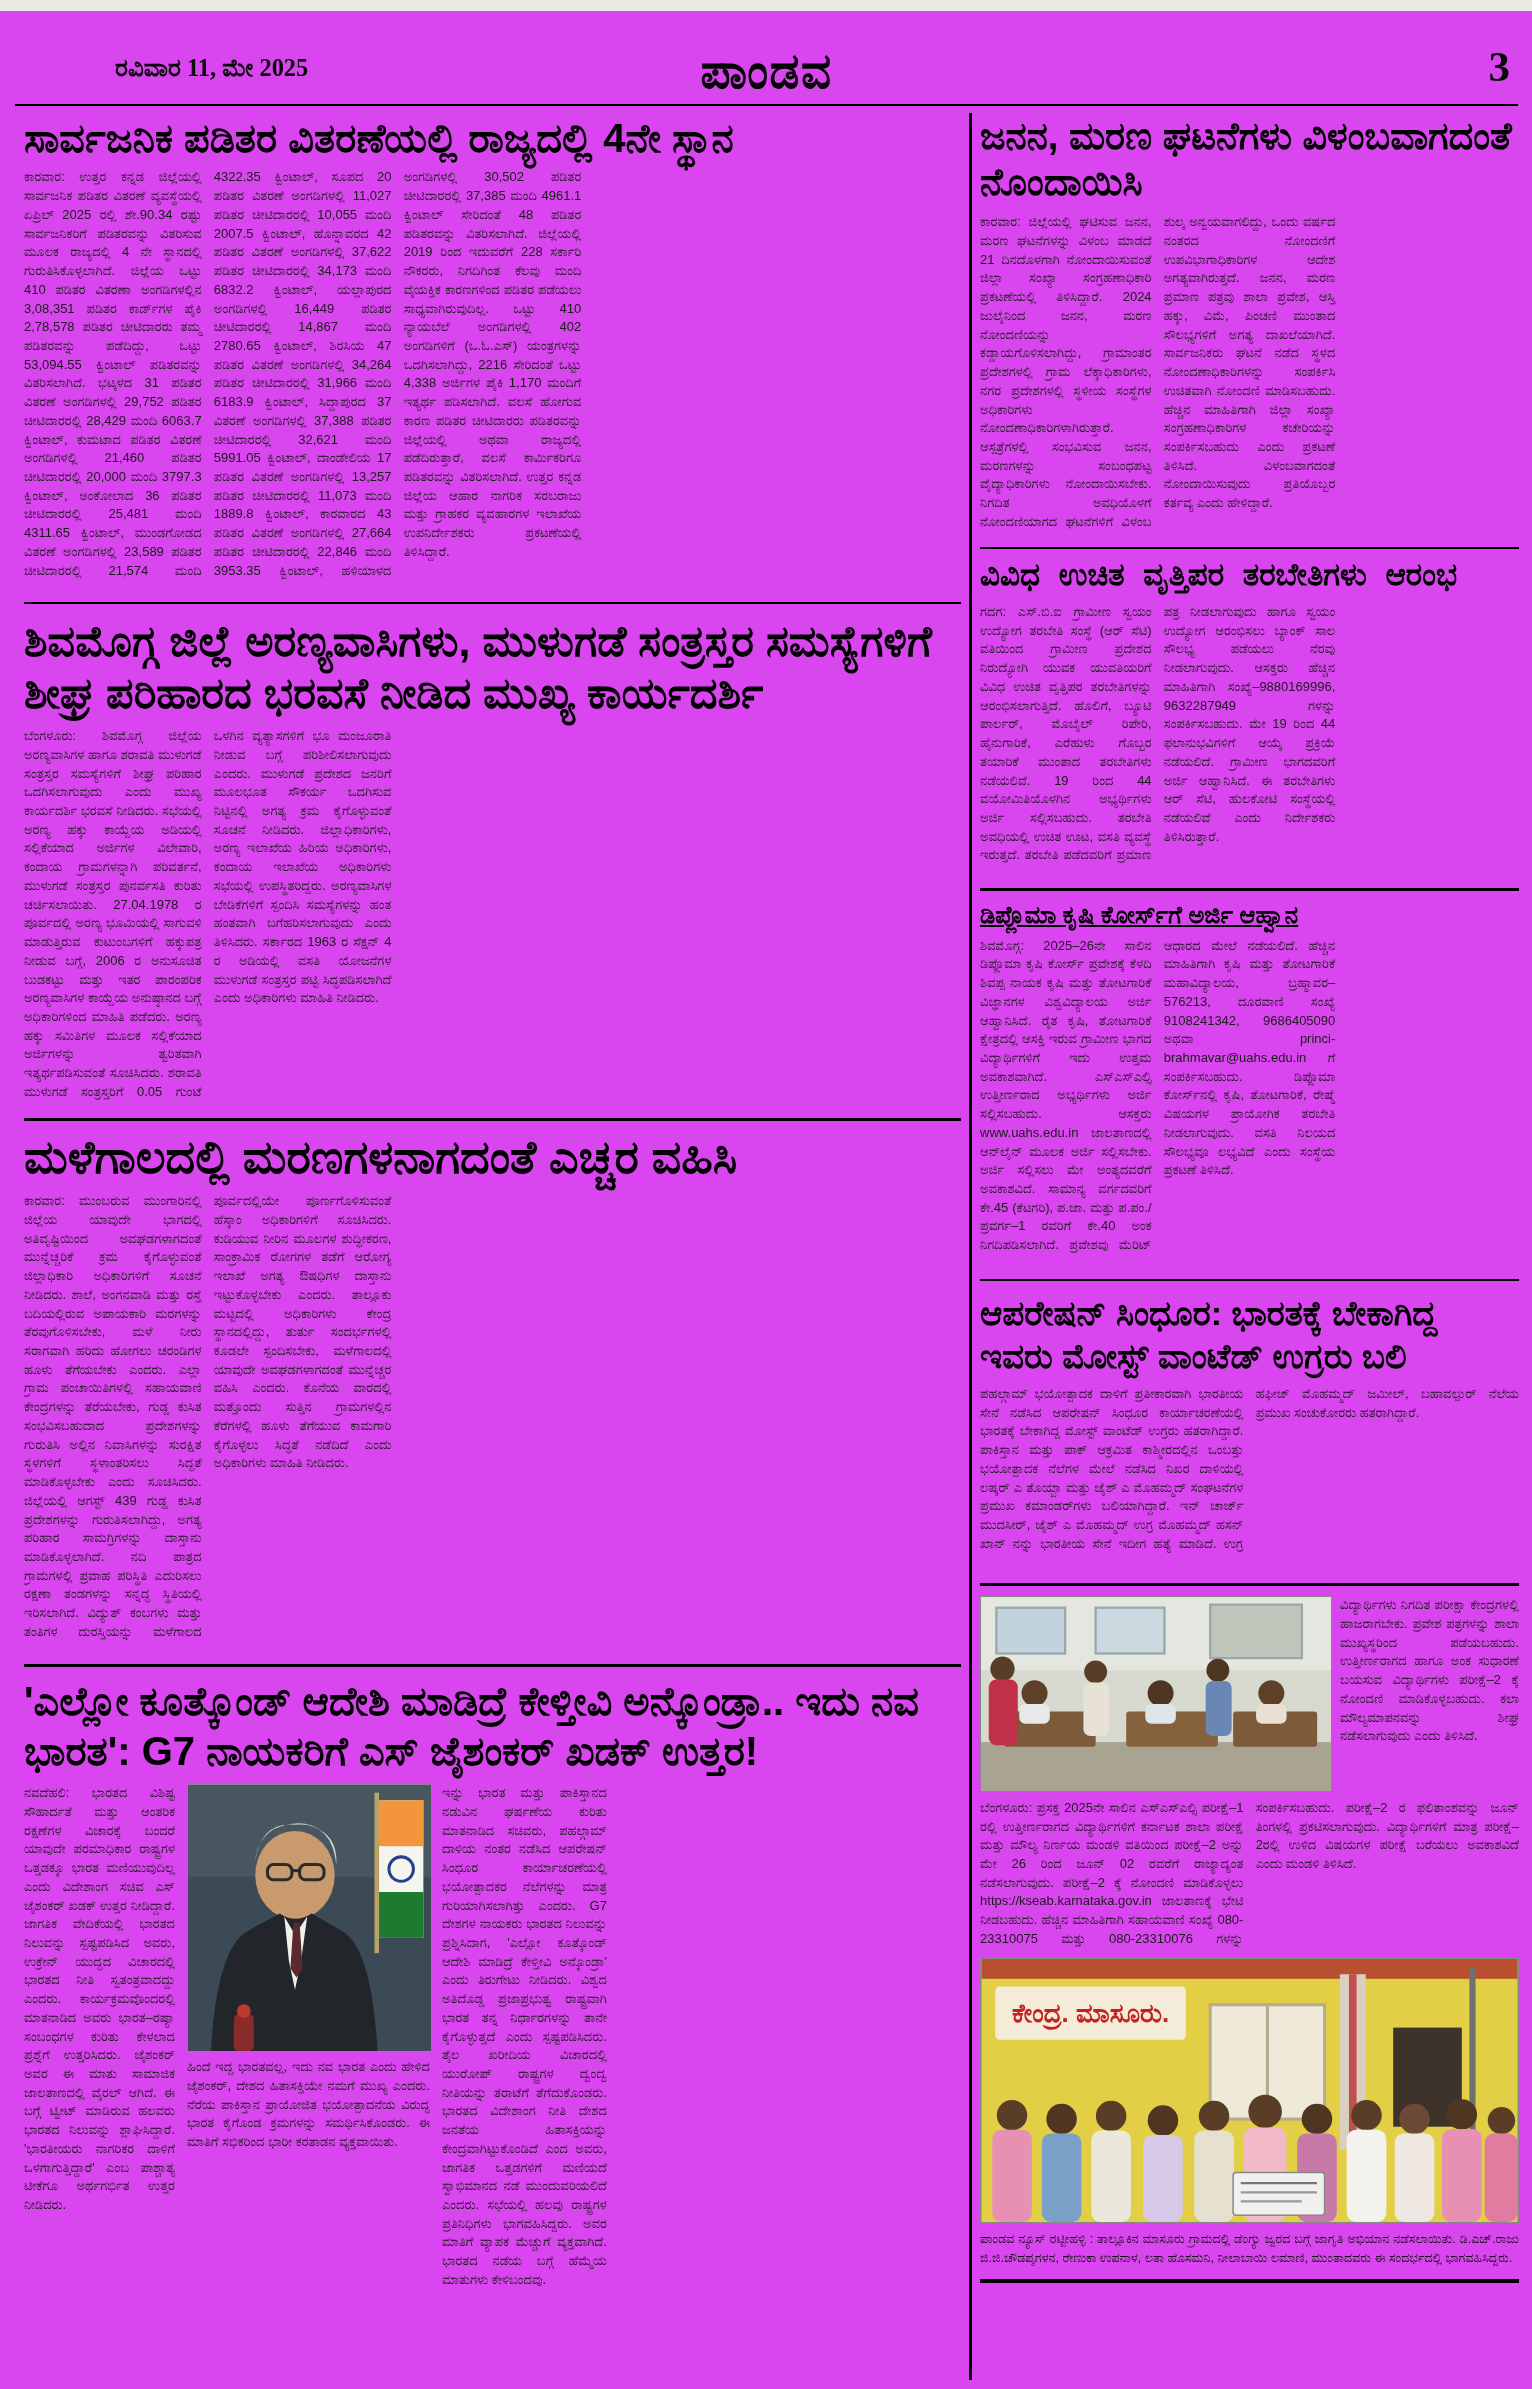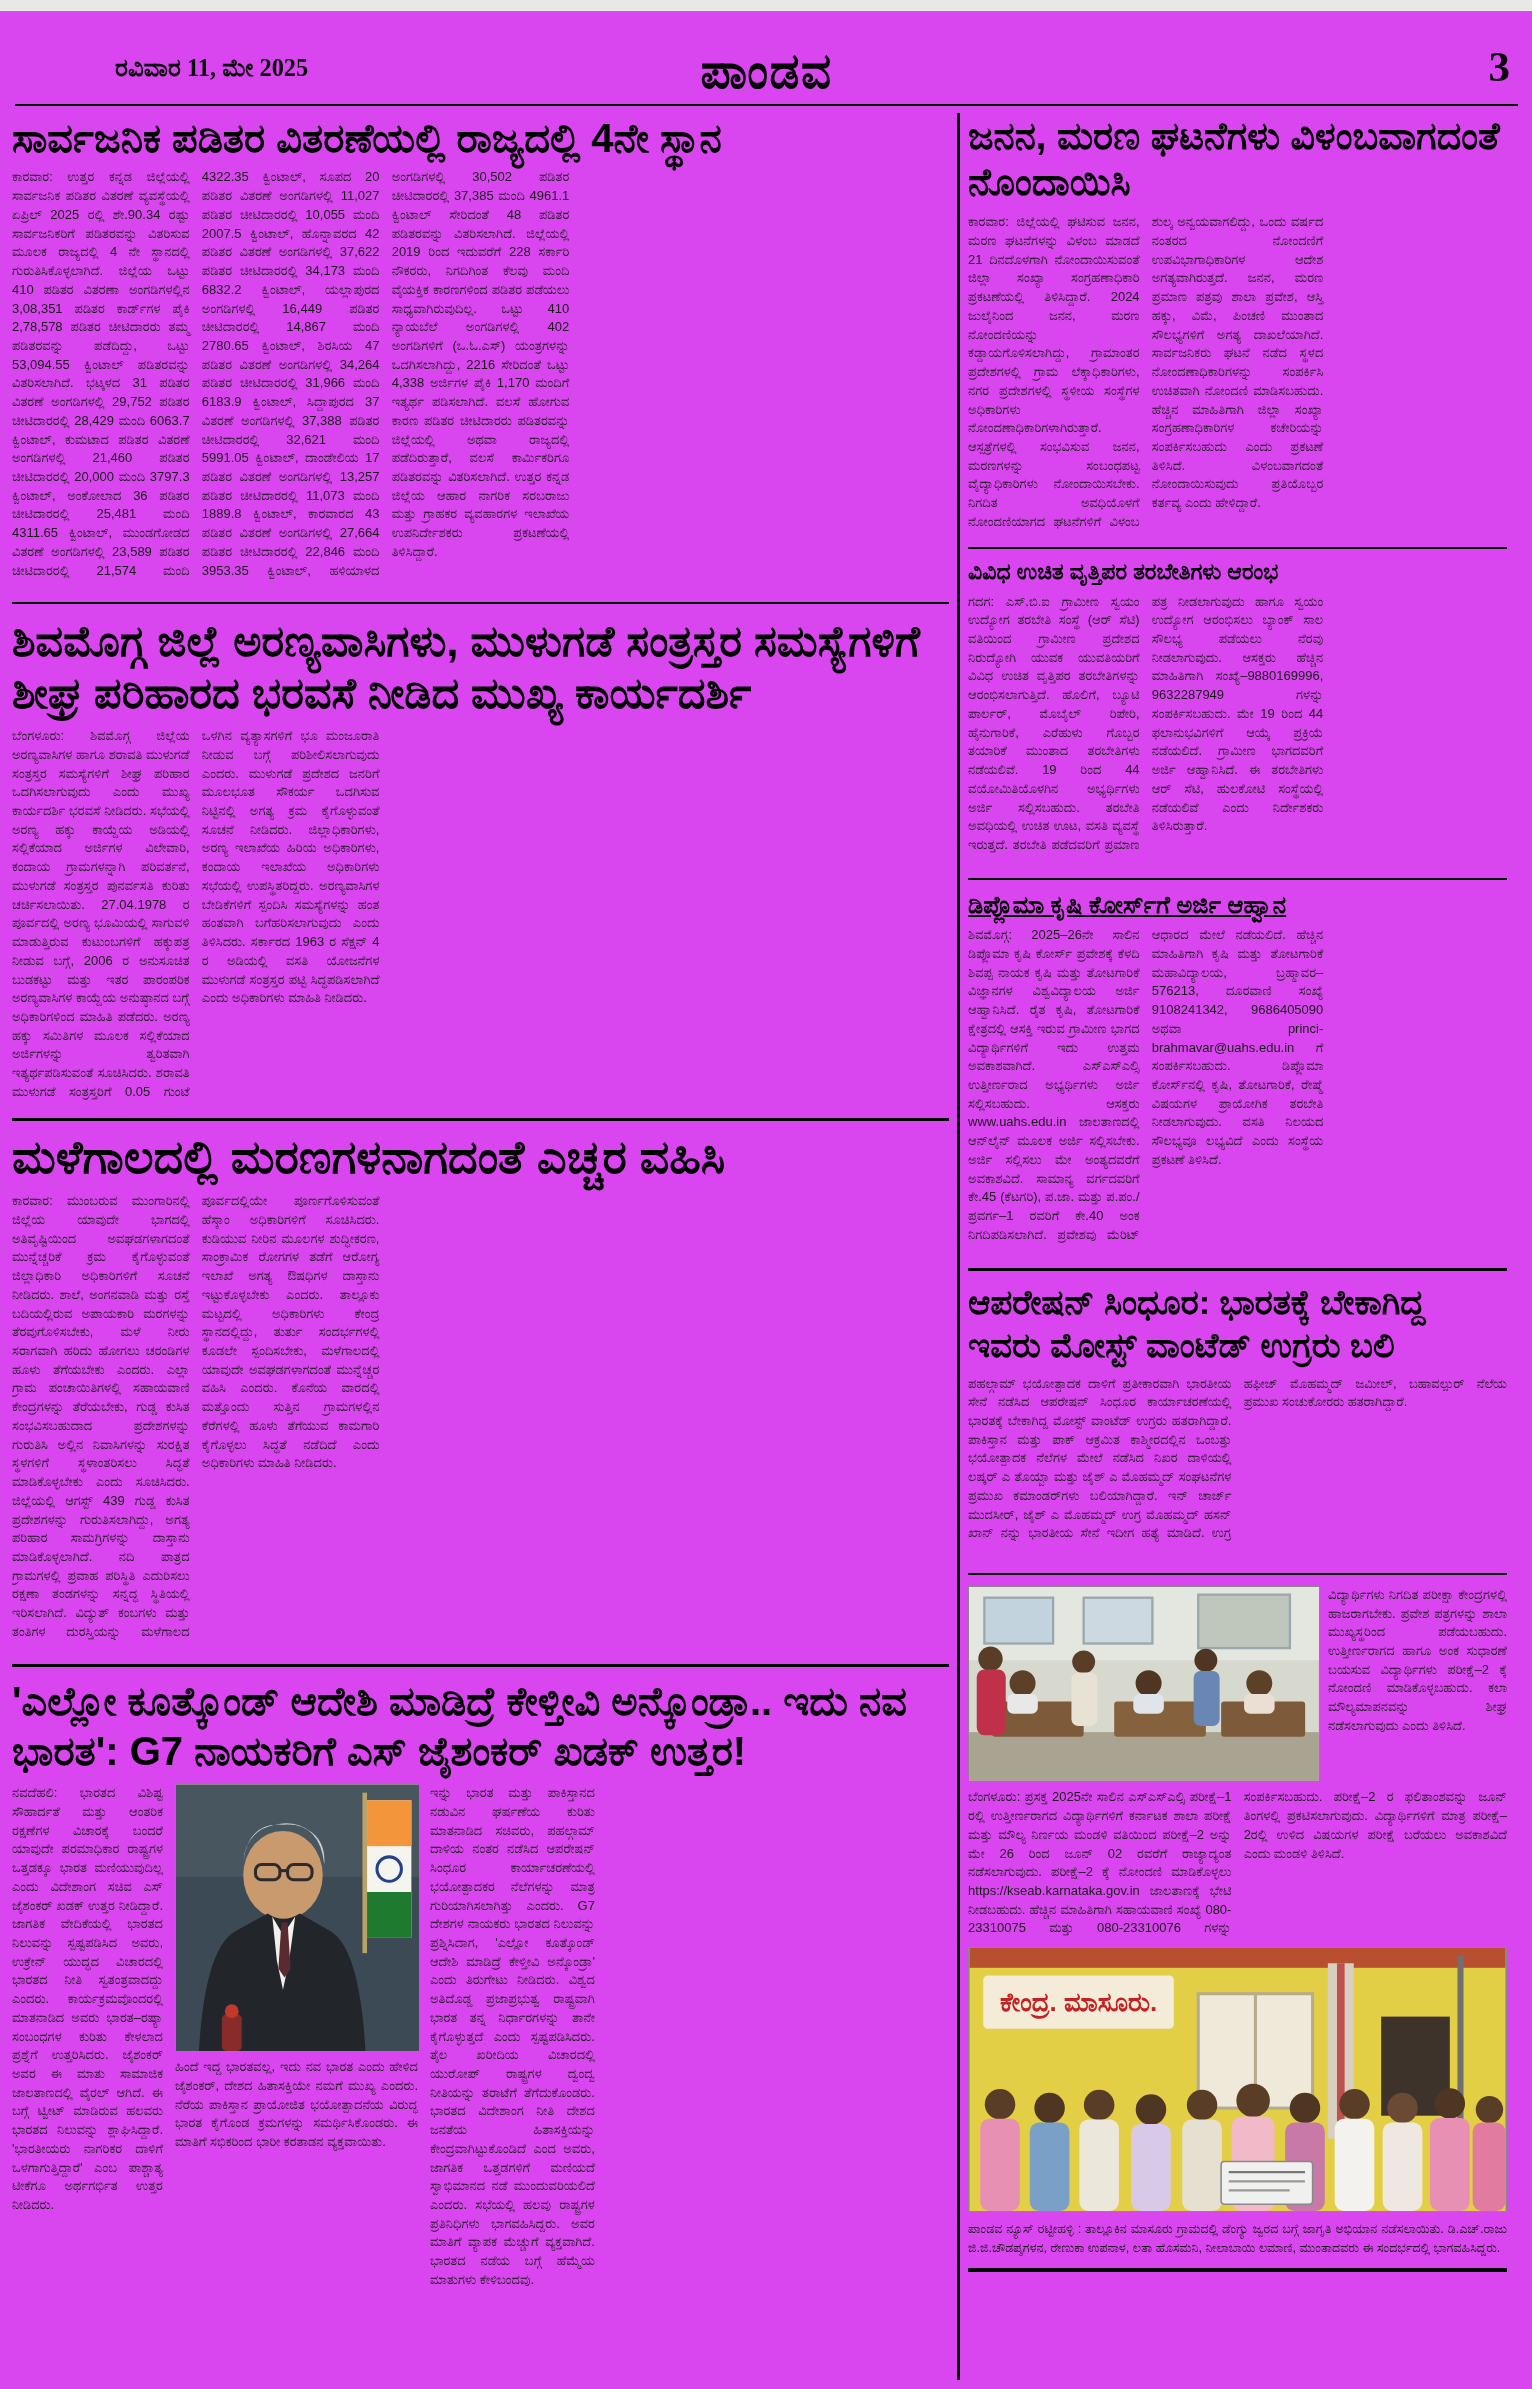--- a/index.html
+++ b/index.html
@@ -9,32 +9,32 @@
   
   .hdr-date{position:absolute;left:115px;top:43px;font-family:"Liberation Serif",serif;
             font-weight:bold;font-size:24.4px;color:#0a0a0a;}
   .masthead{position:absolute;left:0;right:0;top:32px;text-align:center;font-weight:bold;
             font-size:47px;letter-spacing:1.5px;color:#050505;transform:scaleY(1.05);}
   .page-num{position:absolute;right:23px;top:30.5px;font-family:"Liberation Serif",serif;
             font-weight:bold;font-size:43px;color:#0a0a0a;}
   .hdr-rule{position:absolute;left:15.3px;right:15.3px;top:93px;height:2.3px;background:#000;}
 
   
-  .main{position:absolute;left:12px;top:102px;width:1495px;height:2267px;display:flex;}
+  .main{position:absolute;left:24px;top:102px;width:1495px;height:2267px;display:flex;}
   .sec-left{width:937px;flex:0 0 auto;}
   .vrule{width:2.3px;background:#000;margin:0 8.4px;flex:0 0 auto;}
   .sec-right{flex:1;min-width:0;}
 
   .hl{font-weight:bold;color:#000;line-height:1.16;margin:0 0 7.6px 0;}
   .hl-a1{font-size:40px;margin-top:1.5px;}
   .hl-a2{font-size:43px;line-height:1.22;}
   .hl-a3{font-size:46px;}
   .hl-a4{font-size:40px;line-height:1.24;}
   .hl-r1{font-size:38px;line-height:1.22;}
-  .hl-r2{font-size:22px;}
+  .hl-r2{font-size:31px;font-family:Liberation Mono, monospace;}
   .hl-r3{font-size:24px;text-decoration:underline;}
   .hl-r4{font-size:34px;line-height:1.26;}
   .hl-r5{font-size:32px;}
 
   .rule{height:2.3px;background:#000;margin:9.2px 0 10.7px 0;}
 
   .bodytxt{font-size:13px;line-height:1.44;text-align:justify;color:#1b1b1b;
            column-gap:12.2px;column-fill:auto;overflow:hidden;}
   .c5{column-count:5;}
   .c3{column-count:3;}

